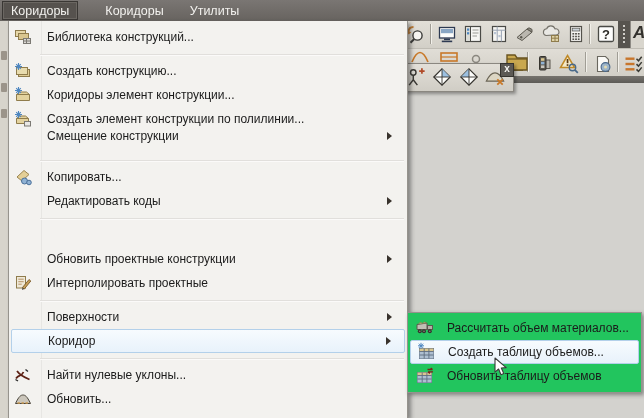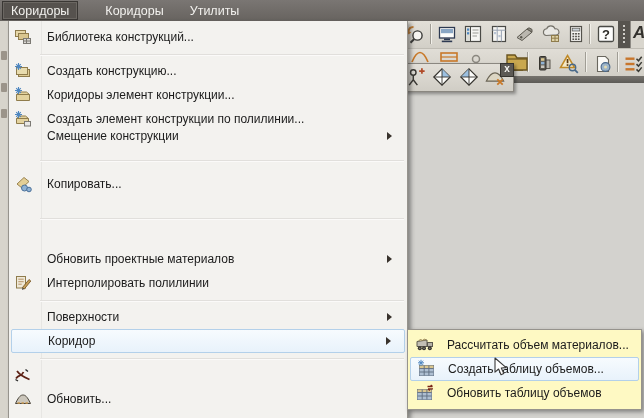--- a/index.html
+++ b/index.html
@@ -81,22 +81,22 @@
   .mrow.hl .micon{top:2px;}
   .mlabel{position:absolute;left:36px;top:50%;transform:translateY(-50%);
     font-size:12px;color:#1b1b1b;white-space:nowrap;}
   .marrow{position:absolute;right:13px;top:50%;margin-top:-4px;width:0;height:0;
     border-left:5px solid #38322c;border-top:4px solid transparent;border-bottom:4px solid transparent;}
   .msep{position:absolute;left:31px;right:3px;height:1px;background:#e1dfdc;
     box-shadow:0 1px 0 #fbfaf9;}
 
   
   .submenu{
-    position:absolute;left:407px;top:329px;width:233px;height:79px;
-    background:#fef9c3;border:1px solid #96938d;
+    position:absolute;left:407px;top:312px;width:233px;height:79px;
+    background:#22c55e;border:1px solid #96938d;
     box-shadow:2px 2px 4px rgba(40,40,40,.45);z-index:11;
   }
   .submenu .mlabel{left:37px;}
   .submenu .micon{left:5px;top:2px;width:20px;height:20px;}
   .submenu .mrow.hl .micon{top:1px;}
 
   
   .cursor{position:absolute;left:494px;top:357px;z-index:20;}
 </style>
 </head>
@@ -331,46 +331,50 @@
     <span class="mlabel">Создать элемент конструкции по полилинии...</span>
   </div>
 
   <div class="mrow" style="top:103px">
     <span class="mlabel">Смещение конструкции</span>
     <span class="marrow"></span>
   </div>
 
   <div class="msep" style="top:139px"></div>
 
-  <div class="mrow" style="top:151px">
+  <div class="mrow" style="top:144px">
     <svg class="micon" viewBox="0 0 18 18">
       <polygon points="3,9 10,2.5 15,6.5 8,13" fill="#e4cf96" stroke="#9a8450"></polygon>
       <circle cx="10.5" cy="13" r="3" fill="#8fb2d4" stroke="#4a7099"></circle>
       <circle cx="15" cy="14.5" r="2.3" fill="#8fb2d4" stroke="#4a7099"></circle>
     </svg>
     <span class="mlabel">Копировать...</span>
   </div>
 
+  <div class="mrow" style="top:168px">
+    <span class="mlabel">Редактировать коды</span>
+    <span class="marrow"></span>
+  </div>
 
   <div class="msep" style="top:197px"></div>
 
 
   <div class="mrow" style="top:226px">
-    <span class="mlabel">Обновить проектные материалов</span>
+    <span class="mlabel">Обновить проектные конструкции</span>
     <span class="marrow"></span>
   </div>
 
   <div class="mrow" style="top:250px">
     <svg class="micon" viewBox="0 0 18 18">
       <rect x="2.5" y="2.5" width="9" height="11.5" fill="#efe9d8" stroke="#8f7c4c"></rect>
       <path d="M4.3 5.2h5.4M4.3 7.7h5.4M4.3 10.2h3.4" stroke="#b08a5a" stroke-width=".9"></path>
       <polygon points="8.5,13.5 15,5.5 16.8,7 10.3,15" fill="#c8a05a" stroke="#7a5a28" stroke-width=".9"></polygon>
       <polygon points="8.5,13.5 10.3,15 8,16" fill="#4a4640"></polygon>
     </svg>
-    <span class="mlabel">Интерполировать полилинии</span>
+    <span class="mlabel">Интерполировать проектные</span>
   </div>
 
   <div class="msep" style="top:279px"></div>
 
   <div class="mrow" style="top:284px">
     <span class="mlabel">Поверхности</span>
     <span class="marrow"></span>
   </div>
 
   <div class="mrow hl" style="top:308px">
@@ -378,20 +382,21 @@
     <span class="marrow"></span>
   </div>
 
   <div class="msep" style="top:337px"></div>
 
   <div class="mrow" style="top:342px">
     <svg class="micon" viewBox="0 0 18 18">
       <path d="M2 12.5c3-4.5 5-1 7.5-6.5M3 5c2.5 3.5 7.5 6.5 12.5 8.5" stroke="#5c2014" stroke-width="1.8" fill="none"></path>
       <path d="M11.5 3.5l2.5 2M1.5 13.5l2.5 1.5" stroke="#2a2a2a" stroke-width="1.4"></path>
     </svg>
+    <span class="mlabel">Найти нулевые уклоны...</span>
   </div>
 
   <div class="mrow" style="top:366px">
     <svg class="micon" viewBox="0 0 18 18">
       <path d="M1.5 13.5C5 6 7 5 9 5s4 1 7.5 8.5z" fill="#cbc6bb" stroke="#4c473d"></path>
       <path d="M3.5 13h11" stroke="#c89850" stroke-width="1.6" stroke-dasharray="2.4 1.6"></path>
     </svg>
     <span class="mlabel">Обновить...</span>
   </div>
 </div>

